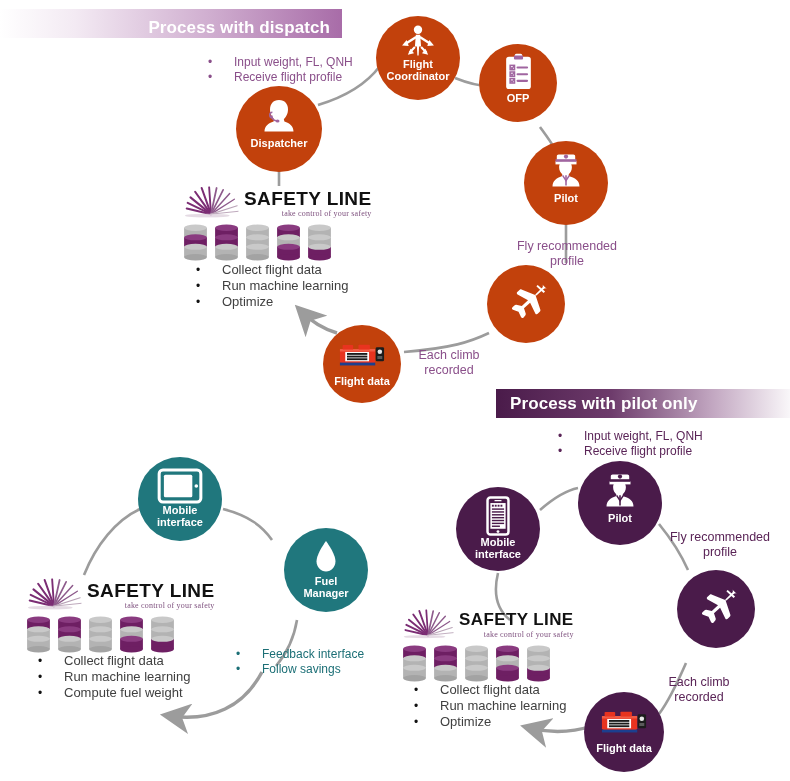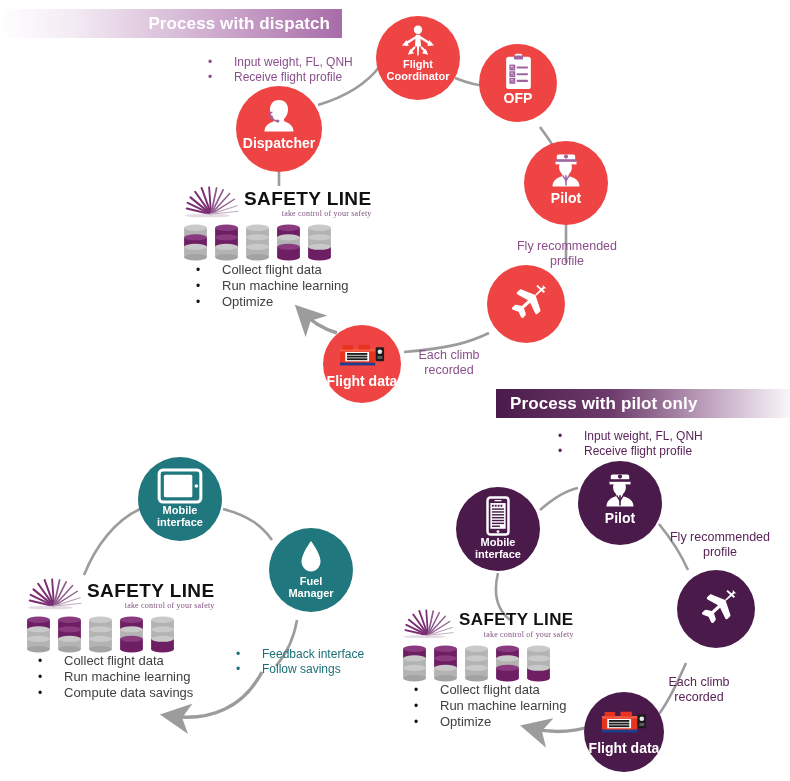--- a/index.html
+++ b/index.html
@@ -24,20 +24,21 @@
     font-size:17px;
     letter-spacing:0.1px;
     white-space:nowrap;
   }
   .banner.right-align{justify-content:flex-end;padding-right:12px;}
   .banner.left-align{justify-content:flex-start;padding-left:14px;}
 
   #banner-dispatch{
     left:0;top:9px;width:330px;
     background:linear-gradient(to right,#ffffff 0%,#f3eaf3 22%,#cfadcf 62%,#a86ca8 100%);
+    align-items:flex-end;
   }
   #banner-fuel{
     left:0;top:411px;width:318px;
     background:linear-gradient(to right,#ffffff 0%,#eef3f3 20%,#a8c8c9 58%,#2b7a80 100%);
   }
   #banner-pilot{
     left:496px;top:389px;width:288px;
     background:linear-gradient(to right,#4a1b4a 0%,#6d3b6b 38%,#c3a8c2 72%,#ffffff 100%);
   }
 
@@ -51,30 +52,30 @@
     justify-content:flex-start;
     color:#ffffff;
     box-sizing:border-box;
     z-index:5;
   }
   .node .glyph{
     display:flex;align-items:center;justify-content:center;
     width:100%;
   }
   .node .node-label{
-    font-size:14px;
+    font-size:11px;
     font-weight:bold;
     line-height:12px;
     text-align:center;
     width:100%;
     margin-top:1px;
   }
   .node.small .node-label{font-size:11px;line-height:11.5px;}
 
-  .c-purple{background:#ef4444;}
+  .c-purple{background:#c2410c;}
   .c-dark{background:#4a1b4a;}
   .c-teal{background:#20777d;}
 
   
   .bullets{position:absolute;}
   .bullets li{
     list-style:none;
     position:relative;
     line-height:15px;
     font-size:12px;
@@ -407,21 +408,21 @@
         <rect x="7" y="7" width="30" height="24" rx="1.6" fill="#ffffff"></rect>
         <circle cx="41.2" cy="19" r="1.9" fill="#ffffff"></circle>
       </svg>
     </span>
     <span class="node-label">
       <span>Mobile</span><br>
       <span>interface</span>
     </span>
   </div>
 
-  <div class="node c-teal small" style="left:269px;top:528px;width:84px;height:84px;padding-top:11px;">
+  <div class="node c-teal small" style="left:284px;top:528px;width:84px;height:84px;padding-top:11px;">
     <span class="glyph">
       <svg width="28" height="36" viewBox="0 0 28 38">
         <path d="M14 2 C14 2 4 15.2 4 23.6 C4 29.8 8.5 34.4 14 34.4 C19.5 34.4 24 29.8 24 23.6 C24 15.2 14 2 14 2 Z" fill="#ffffff"></path>
       </svg>
     </span>
     <span class="node-label">
       <span>Fuel</span><br>
       <span>Manager</span>
     </span>
   </div>
@@ -499,21 +500,21 @@
             <ellipse cx="13" cy="35" rx="12" ry="3.4" fill="#6e1f63"></ellipse>
           </g>
       </svg>
     </div>
   </div>
 
   <div class="bullets b-black" style="left:64px;top:653px;">
     <ul>
       <li>Collect flight data</li>
       <li>Run machine learning</li>
-      <li>Compute data savings</li>
+      <li>Compute fuel weight</li>
     </ul>
   </div>
 
   <div class="bullets b-dark" style="left:584px;top:429px;">
     <ul>
       <li>Input weight, FL, QNH</li>
       <li>Receive flight profile</li>
     </ul>
   </div>
 

